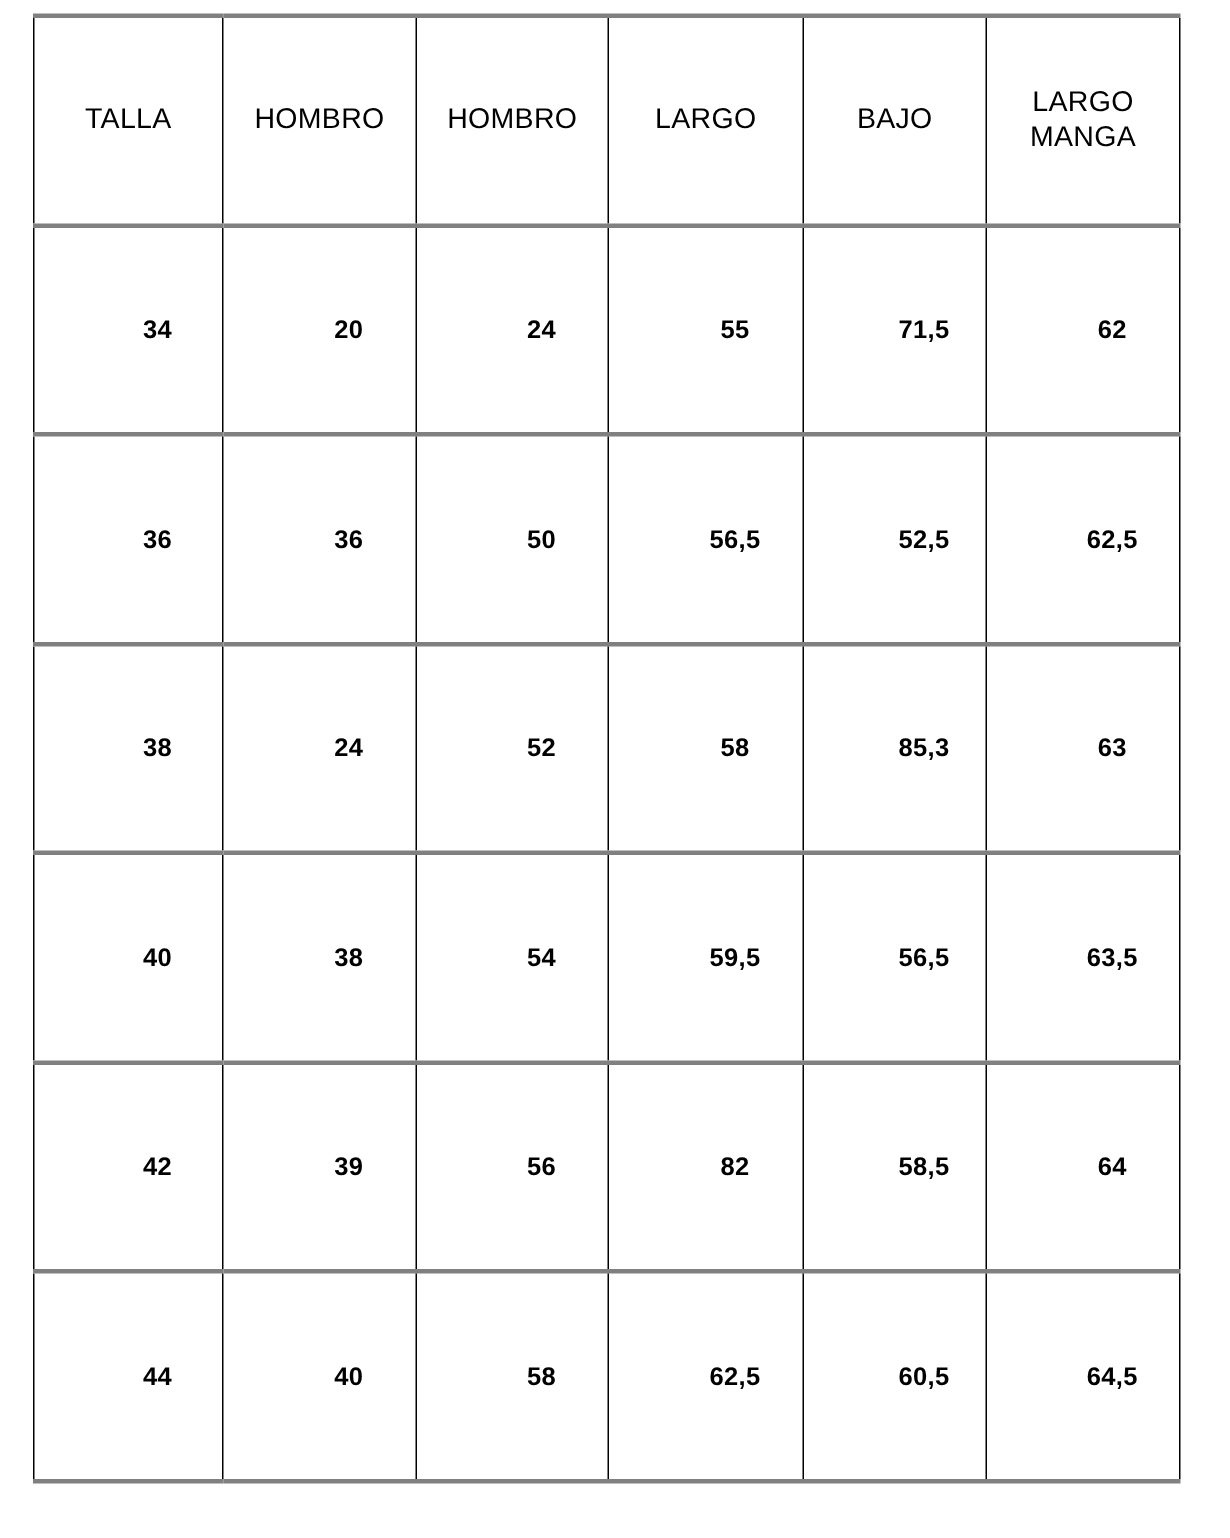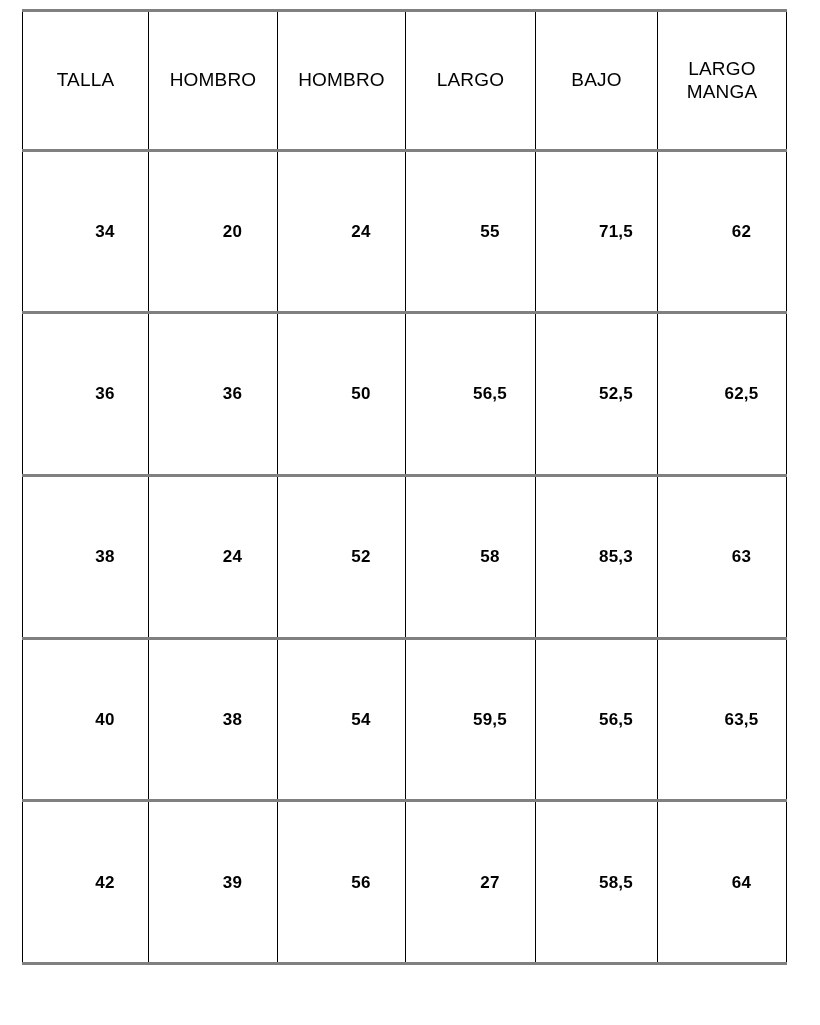--- a/index.html
+++ b/index.html
@@ -167,20 +167,28 @@
           <td>38</td>
           <td>54</td>
           <td>59,5</td>
           <td>56,5</td>
           <td>63,5</td>
         </tr>
         <tr>
           <td>42</td>
           <td>39</td>
           <td>56</td>
-          <td>27</td>
+          <td>82</td>
           <td>58,5</td>
           <td>64</td>
+        </tr>
+        <tr>
+          <td>44</td>
+          <td>40</td>
+          <td>58</td>
+          <td>62,5</td>
+          <td>60,5</td>
+          <td>64,5</td>
         </tr>
       </tbody>
     </table>
   </div>
 </div>
 
 </body></html>

